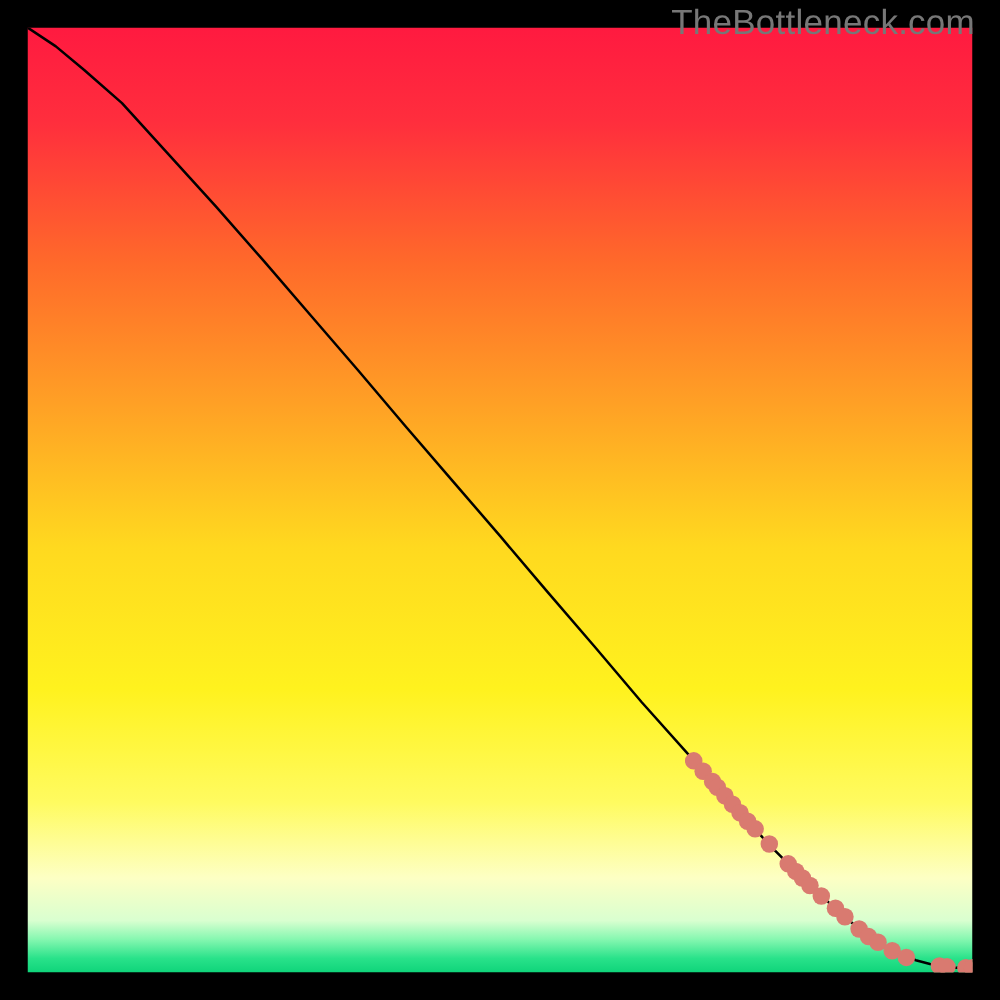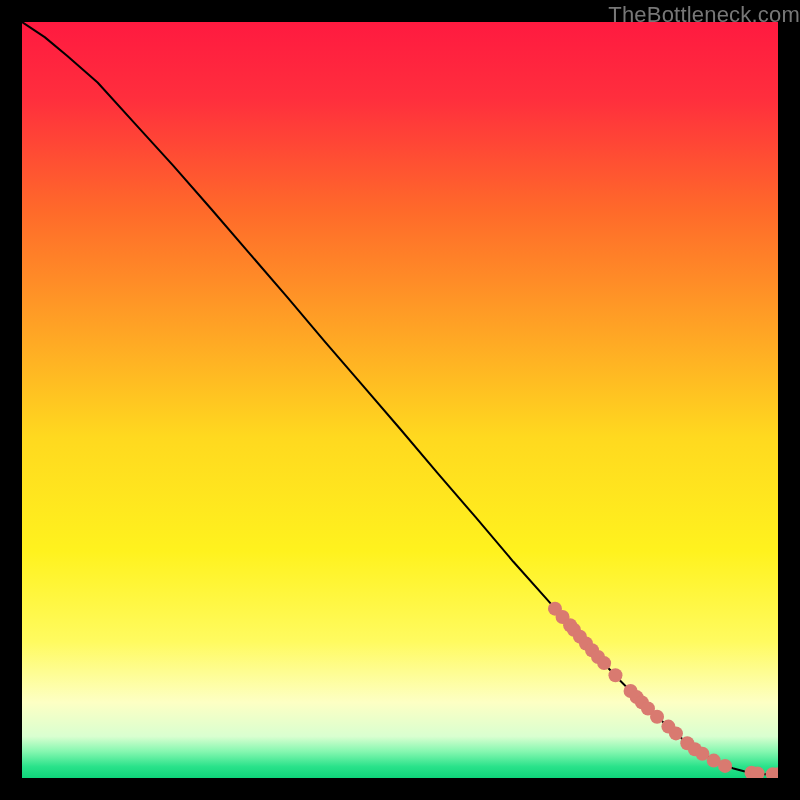--- a/index.html
+++ b/index.html
@@ -20,22 +20,22 @@
   .plot {
     position: absolute;
     left: 22px;
     top: 22px;
     width: 756px;
     height: 756px;
   }
   .watermark {
     position: absolute;
     top: 2px;
-    right: 0;
-    font-size: 22px;
+    right: 20px;
+    font-size: 28px;
     font-weight: 500;
     color: #777;
     letter-spacing: 0.2px;
     user-select: none;
   }
 </style>
 </head>
 <body>
 <div class="frame">
 

